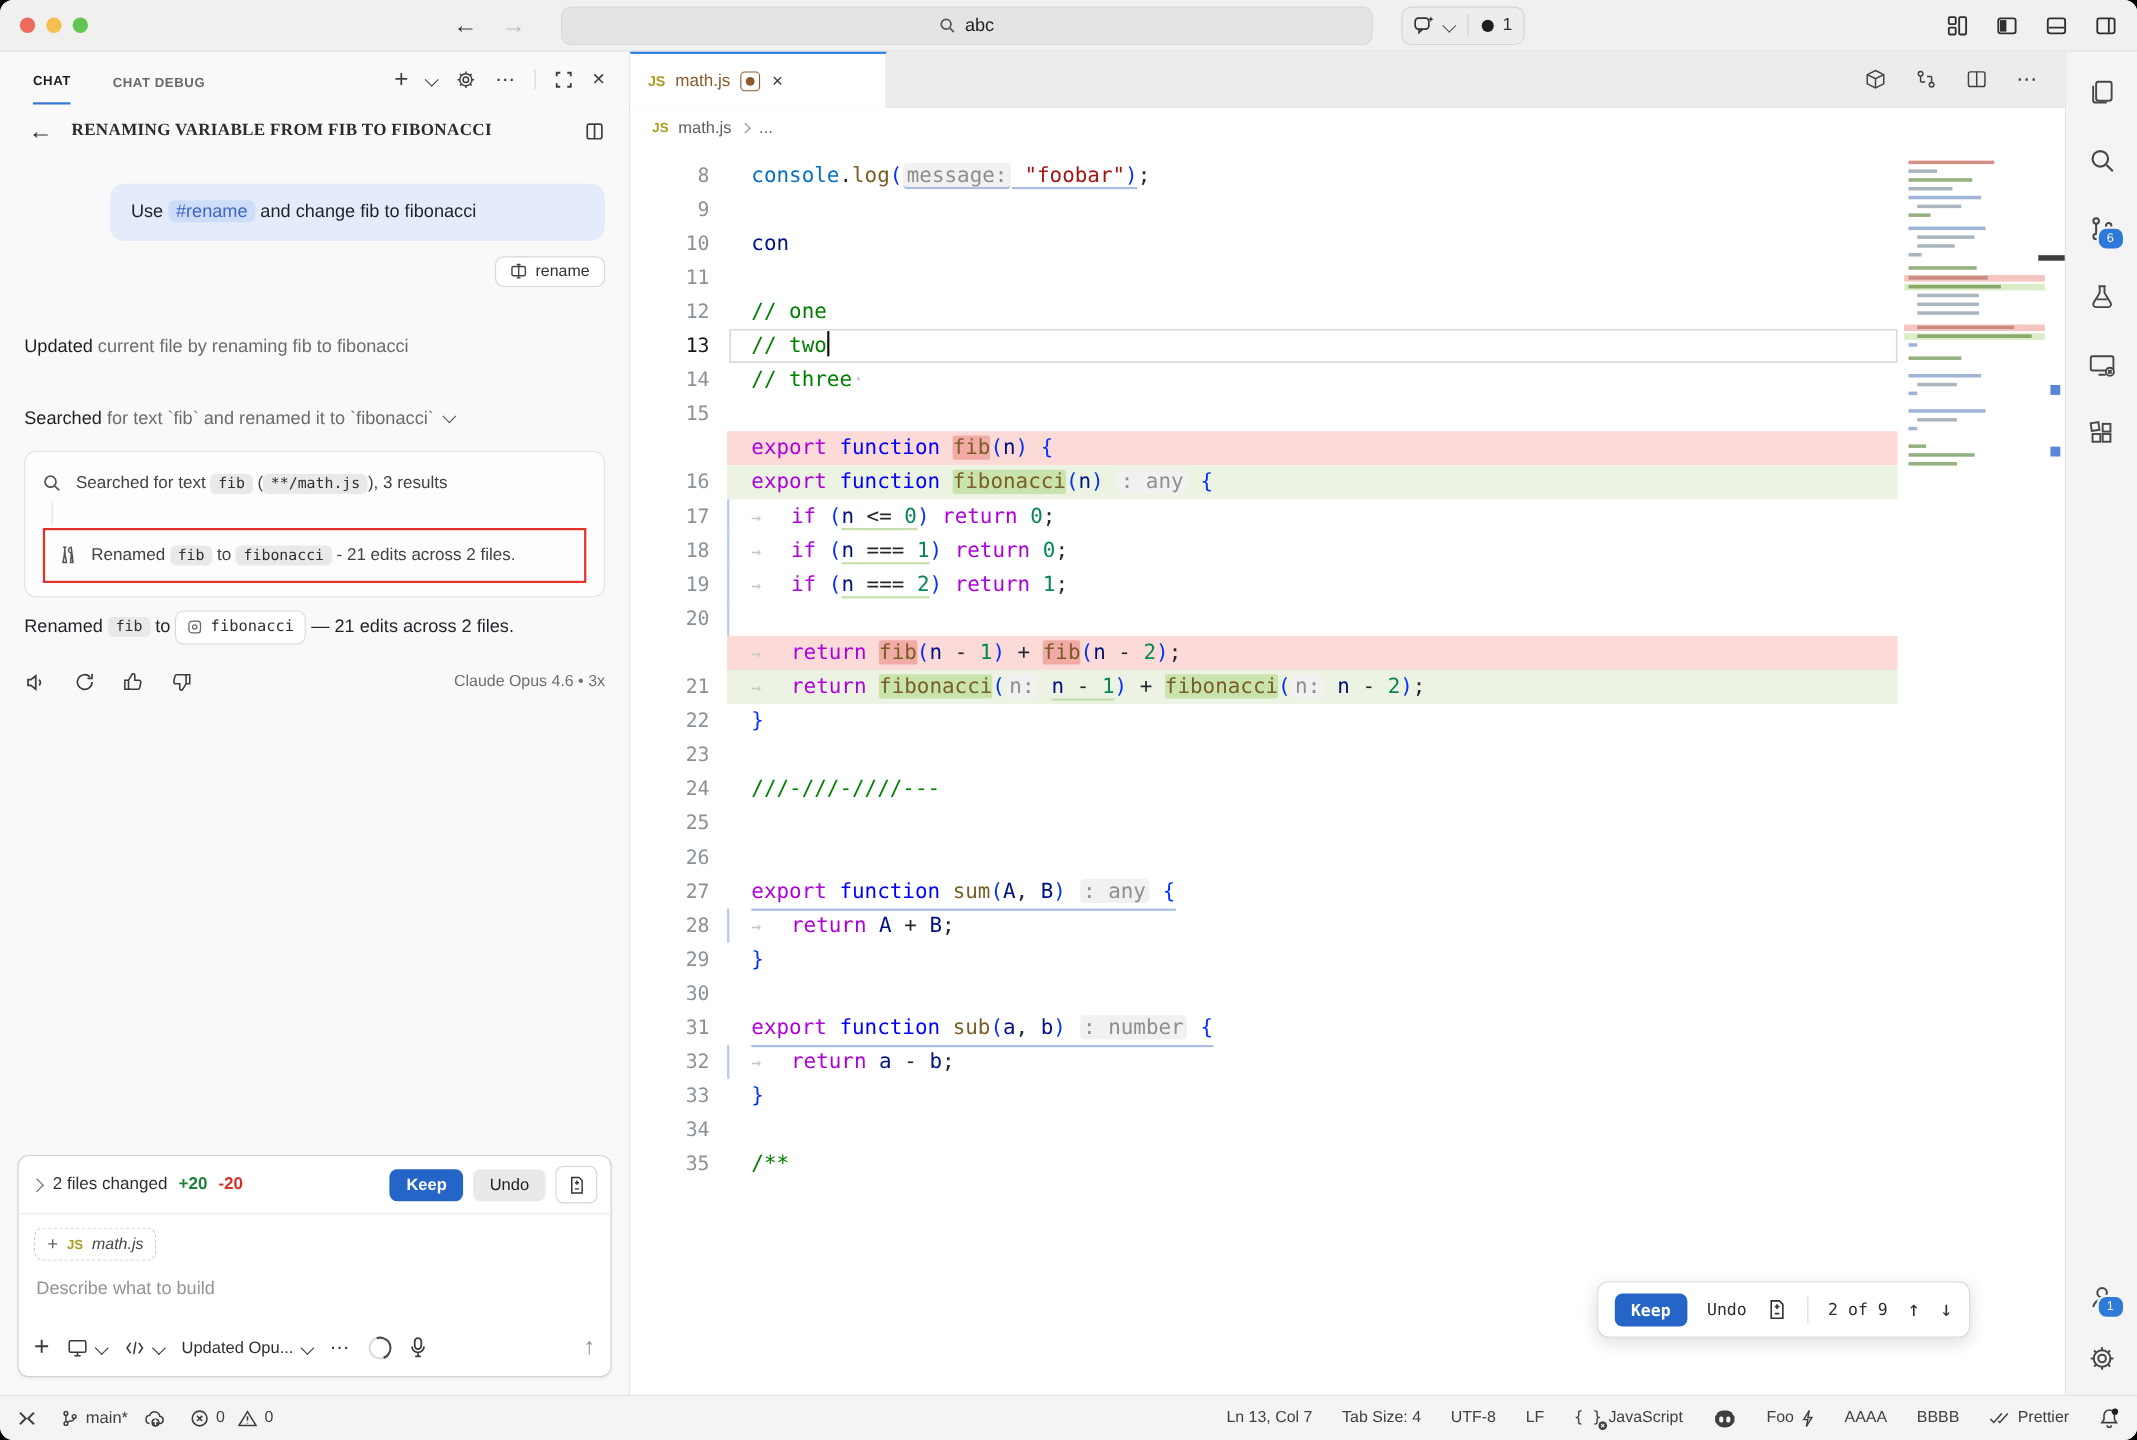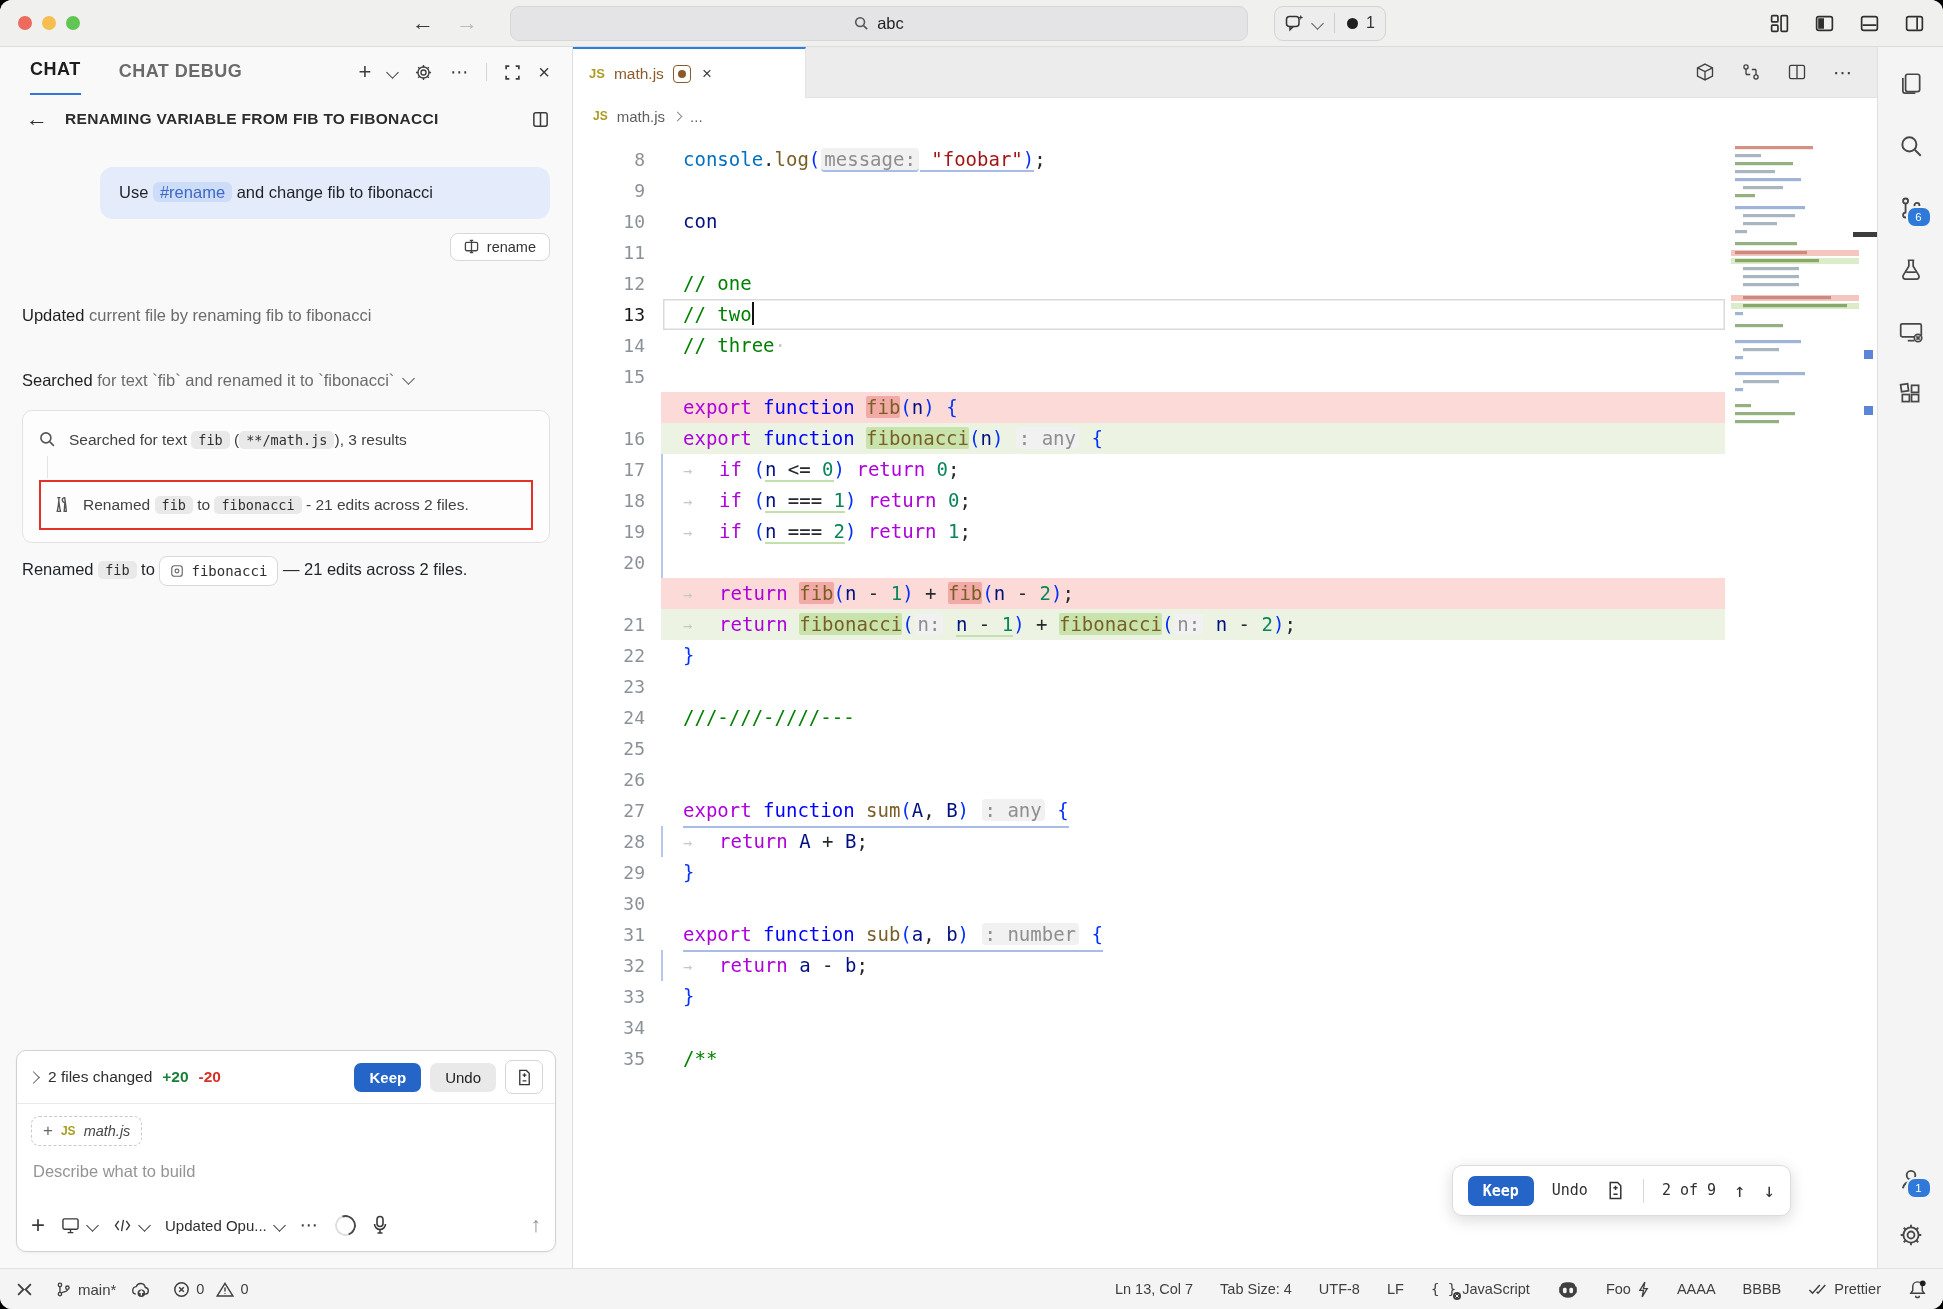--- a/index.html
+++ b/index.html
@@ -20,27 +20,27 @@
   .titlebar .layouticons{margin-left:auto;display:flex;gap:24px;color:#2f2f2f;}
   .icon{display:inline-flex;align-items:center;justify-content:center;}
   svg{display:block}
 
   
   .main{flex:1;display:flex;min-height:0;}
 
   
   .chat{width:572px;flex:none;background:#f9f9f9;border-right:1px solid #dedede;display:flex;flex-direction:column;min-height:0;}
   .chat-tabs{height:48px;display:flex;align-items:flex-end;padding:0 22px 0 30px;gap:38px;flex:none;}
-  .chat-tab{font-size:18px;font-weight:600;letter-spacing:.5px;color:#6a6a6a;padding-bottom:13px;margin-top:32px;}
+  .chat-tab{font-size:12px;font-weight:600;letter-spacing:.5px;color:#6a6a6a;padding-bottom:13px;margin-top:32px;}
   .chat-tab.active{color:#1d1d1d;border-bottom:2.5px solid #3575d6;}
   .chat-tab-icons{margin-left:auto;display:flex;align-items:center;gap:17px;padding-bottom:10px;color:#3d3d3d;}
   .vsep{width:1px;height:18px;background:#d4d4d4;}
   .chat-header{height:48px;display:flex;align-items:center;gap:17px;padding:0 22px 0 26px;flex:none;}
   .chat-header .backarrow{font-size:22px;color:#2e2e2e;}
-  .chat-title{font-size:15.5px;font-weight:700;letter-spacing:.3px;color:#2c2c2c;flex:1;}
+  .chat-title{font-size:15.5px;font-weight:700;letter-spacing:.3px;color:#2c2c2c;flex:1;font-family:Liberation Serif, serif;}
   .chat-scroll{flex:1;min-height:0;padding:6px 22px 0 22px;display:flex;flex-direction:column;overflow:hidden;font-size:16.5px;color:#1f2328;}
   .bubble{margin-left:78px;margin-top:18px;background:#e4ebfa;border-radius:13px;padding:14px 19px;line-height:1.45;}
   .mention{background:#cdddf8;color:#3f68c5;border-radius:6px;padding:1px 7px;}
   .rename-pill{align-self:flex-end;margin-top:14px;display:flex;align-items:center;gap:8px;background:#fff;border:1px solid #d8d8d8;border-radius:8px;padding:5px 13px;font-size:14.5px;color:#333;}
   .para{margin-top:42px;line-height:1.5;color:#6b6b6b;}
   .para .b{color:#1f1f1f;}
   .para.searched{margin-top:40px;display:flex;align-items:center;gap:10px;}
   .chev{width:8px;height:8px;border-right:1.7px solid currentColor;border-bottom:1.7px solid currentColor;transform:rotate(45deg);display:inline-block;flex:none;}
   .chev.right{transform:rotate(-45deg);}
   .toolcard{margin-top:18px;background:#fdfdfd;border:1px solid #e2e2e2;border-radius:10px;padding:16px 16px 12px;font-size:15.5px;color:#424242;}
@@ -292,20 +292,45 @@
               <span class="icon">
                 <svg width="14" height="14" viewBox="0 0 16 16" fill="none" stroke="#666" stroke-width="1.3">
                   <rect x="2" y="2" width="12" height="12" rx="3"></rect>
                   <circle cx="8" cy="8" r="2.2"></circle>
                 </svg>
               </span>
               <span>fibonacci</span>
             </span><span> — 21 edits across 2 files.</span>
         </div>
 
+        <div class="fbrow">
+          <span class="icon">
+            <svg width="21" height="21" viewBox="0 0 24 24" fill="none" stroke="currentColor" stroke-width="1.8">
+                <path d="M4 9h3l5-4v14l-5-4H4z"></path>
+                <path d="M15.5 9a4.5 4.5 0 0 1 0 6"></path>
+              </svg>
+          </span>
+          <span class="icon">
+            <svg width="20" height="20" viewBox="0 0 24 24" fill="none" stroke="currentColor" stroke-width="1.8">
+                <path d="M20 12a8 8 0 1 1-2.3-5.6"></path>
+                <path d="M20 3v5h-5"></path>
+              </svg>
+          </span>
+          <span class="icon">
+            <svg width="20" height="20" viewBox="0 0 24 24" fill="none" stroke="currentColor" stroke-width="1.7">
+                <path d="M3 10h4v10H3zM7 19l2 1h8c1.2 0 2-.8 2.2-1.8l1.2-5.4c.3-1.2-.6-2.8-2-2.8h-4.5V4.8c0-1.8-2.4-2.5-3.2-.8L7 10"></path>
+              </svg>
+          </span>
+          <span class="icon">
+            <svg width="20" height="20" viewBox="0 0 24 24" fill="none" stroke="currentColor" stroke-width="1.7" transform="rotate(180)">
+                <path d="M3 10h4v10H3zM7 19l2 1h8c1.2 0 2-.8 2.2-1.8l1.2-5.4c.3-1.2-.6-2.8-2-2.8h-4.5V4.8c0-1.8-2.4-2.5-3.2-.8L7 10"></path>
+              </svg>
+          </span>
+          <span class="modelnote">Claude Opus 4.6 • 3x</span>
+        </div>
       </div>
 
       <div class="chat-bottom">
         <div class="inputcard">
           <div class="diffbar">
             <span class="chev right" style="color:#666;"></span>
             <span>2 files changed</span>
             <span class="plus">+20</span>
             <span class="minus">-20</span>
             <span style="margin-left:auto;display:flex;gap:9px;align-items:center;">

